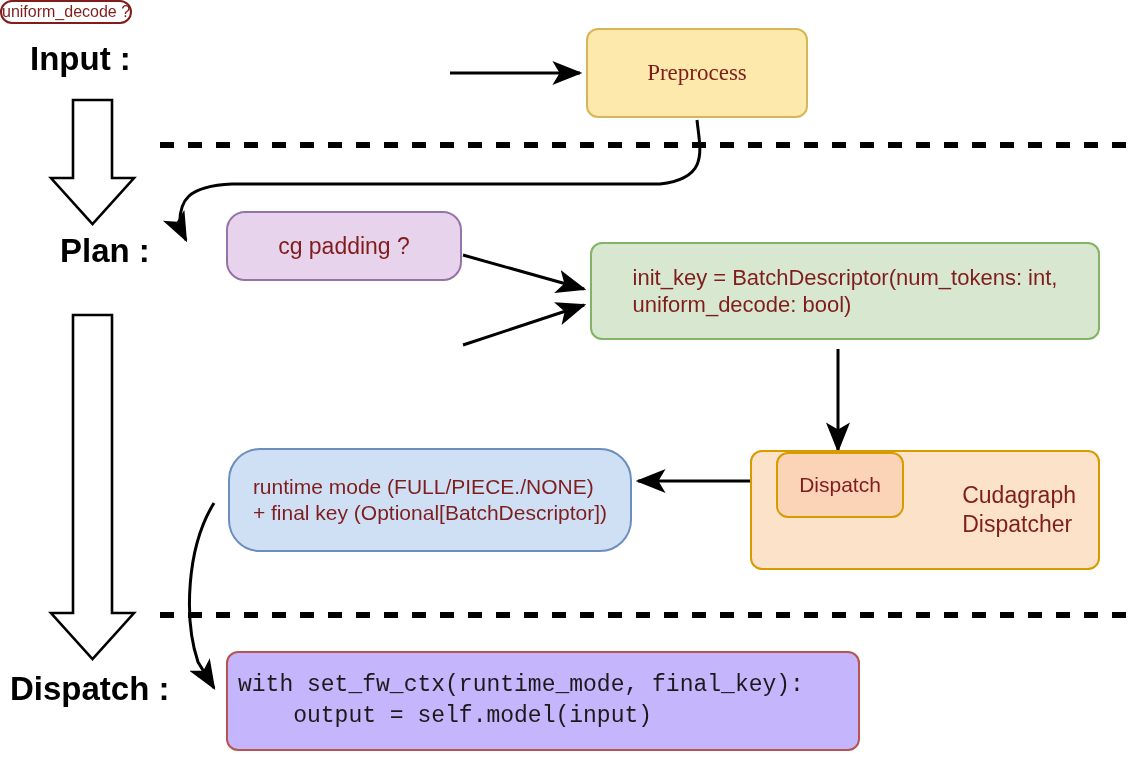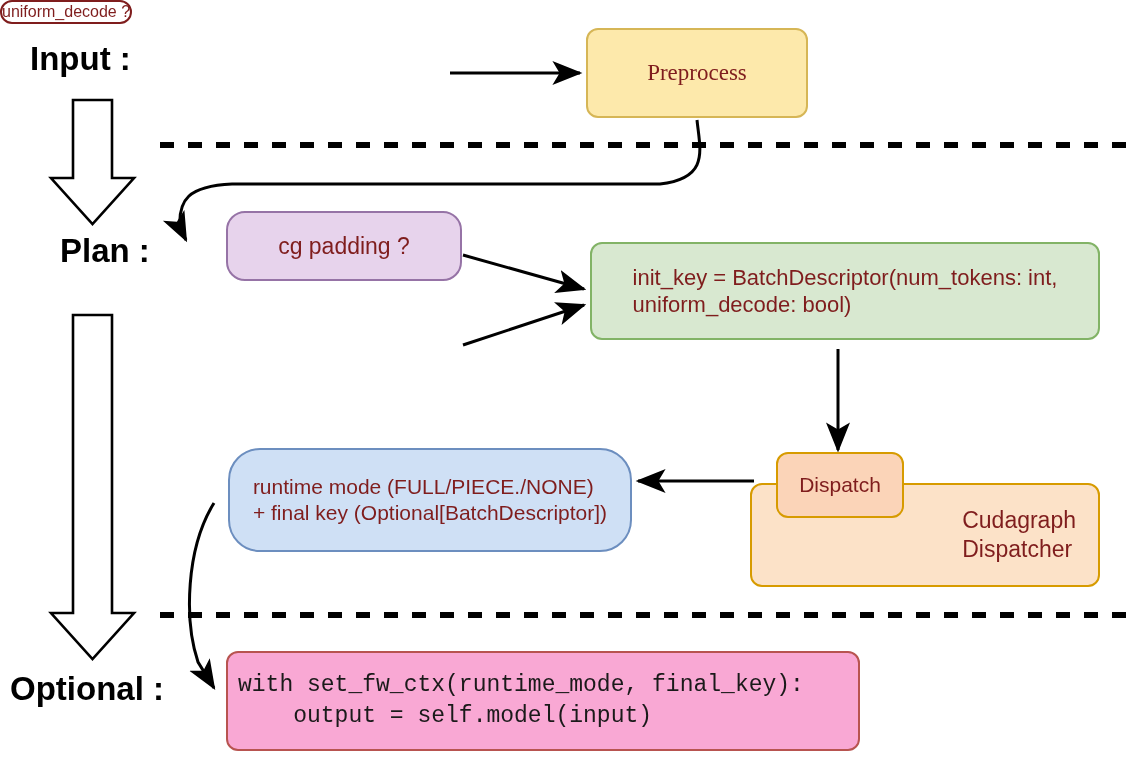--- a/index.html
+++ b/index.html
@@ -54,25 +54,25 @@
     text-align: left;
     padding-left: 10px;
     white-space: pre;
     line-height: 1.35;
     color: #1a1a1a;
   }
   .n-input-batch  { left:226px; top:28px;  width:222px; height:90px;  background:#f7cdc9; border-color:#b85450; font-size:23px; }
   .n-preprocess   { left:586px; top:28px;  width:222px; height:90px;  background:#fde9ab; border-color:#d6b656; font-size:23px;font-family:Liberation Serif, serif; }
   .n-cg-padding   { left:226px; top:211px; width:236px; height:70px;  background:#e7d3ec; border-color:#9673a6; font-size:23px;border-radius:19px; }
   .n-init-key     { left:590px; top:242px; width:510px; height:98px; background:#d8e8d0; border-color:#82b366; font-size:22px; }
-  .n-dispatcher   { left:750px; top:450px; width:350px; height:104px; background:#fce2c8; border-color:#d79b00; font-size:23px;
-                    justify-content:flex-end; padding-right:22px;margin-top:33px; }
+  .n-dispatcher   { left:750px; top:450px; width:350px; height:120px; background:#fce2c8; border-color:#d79b00; font-size:23px;
+                    justify-content:flex-end; padding-right:22px; }
   .n-dispatch     { left:776px; top:452px; width:128px; height:66px;  background:#fbd4b8; border-color:#d79b00; font-size:21px; }
   .n-runtime-mode { left:228px; top:448px; width:404px; height:104px; background:#cfe0f5; border-color:#6c8ebf; font-size:21px;border-radius:32px; }
-  .n-code         { left:226px; top:651px; width:634px; height:100px; background:#f9a8d4; border-color:#b85450; }
+  .n-code         { left:226px; top:651px; width:634px; height:100px; background:#c4b5fd; border-color:#b85450; }
   .lbl-input   { left:30px;  top:40px;  }
   .lbl-plan    { left:60px;  top:232px; }
   .lbl-execute { left:10px;  top:670px; }
 </style>
 </head>
 <body>
 
 <div id="canvas">
 
   <svg class="layer" viewBox="0 0 1142 770" xmlns="http://www.w3.org/2000/svg">
@@ -100,21 +100,21 @@
 
     <line x1="838" y1="349" x2="838" y2="450" stroke="#000000" stroke-width="3" marker-end="url(#ah)"></line>
 
     <line x1="754" y1="481" x2="638" y2="481" stroke="#000000" stroke-width="3" marker-end="url(#ah)"></line>
 
     <path d="M214,503 C186,548 184,620 198,662 L214,688" fill="none" stroke="#000000" stroke-width="3" marker-end="url(#ah)"></path>
   </svg>
 
   <div class="stage-label lbl-input">Input :</div>
   <div class="stage-label lbl-plan">Plan :</div>
-  <div class="stage-label lbl-execute">Optional :</div>
+  <div class="stage-label lbl-execute">Dispatch :</div>
 
 
   <div class="node n-preprocess">Preprocess</div>
 
   <div class="node n-cg-padding">cg padding ?</div>
 
   <div class="node n-uniform-decode">uniform_decode ?</div>
 
   <div class="node n-init-key">init_key = BatchDescriptor(num_tokens: int,
 uniform_decode: bool)</div>

